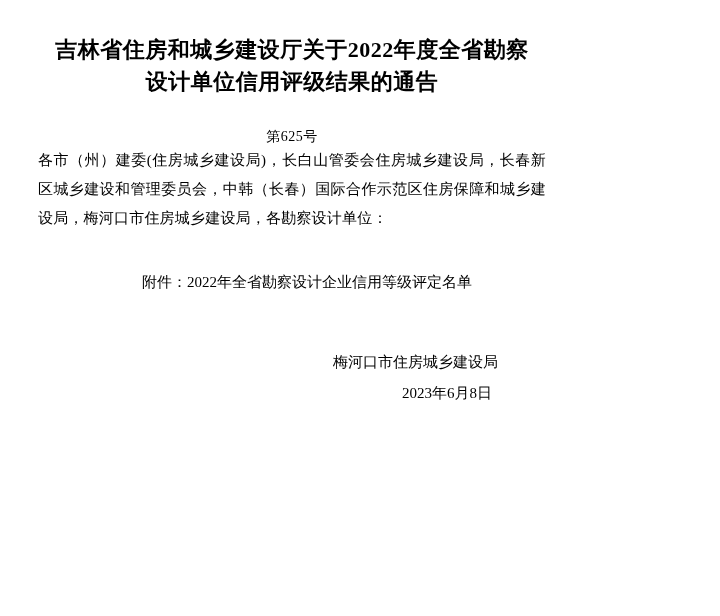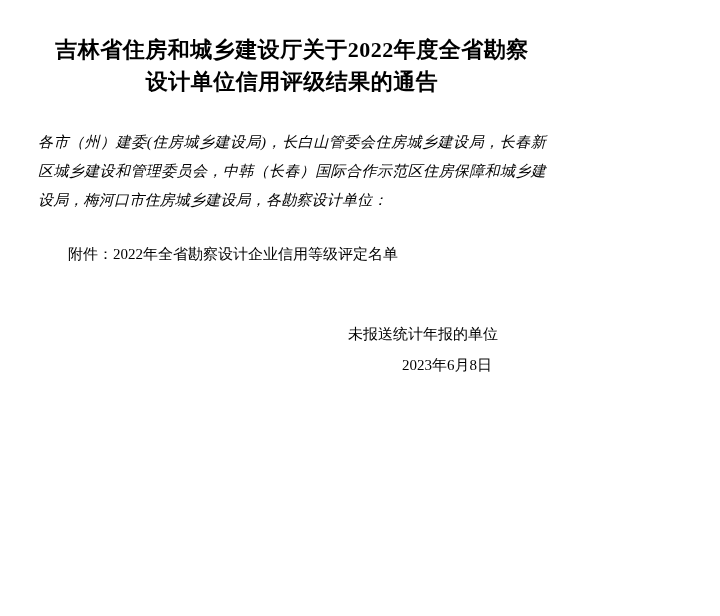--- a/index.html
+++ b/index.html
@@ -29,39 +29,38 @@
     letter-spacing: 0.5px;
     margin: 8px 14px 0 14px;
   }
   .doc-number {
     text-align: center;
     font-size: 14px;
     margin-top: 30px;
     letter-spacing: 0.5px;
   }
   .body-block {
-    margin-top: 30px;
     font-size: 15px;
     line-height: 1.95;
     text-align: justify;
     text-justify: inter-ideograph;
     letter-spacing: 0.2px;
-    font-style: italic;
   }
   .para {
     margin: 0;
   }
   .para.indent {
     text-indent: 2em;
   }
   .attachment {
-    margin-top: 24px;
+    margin-top: 34px;
     font-size: 15px;
     text-indent: 2em;
     line-height: 1.9;
+    text-align: center;
   }
   .signature {
     margin-top: 52px;
     font-size: 15px;
     text-align: right;
     line-height: 1.9;
     padding-right: 48px;
   }
   .sig-line {
     display: block;
@@ -72,25 +71,26 @@
     padding-right: 6px;
   }
 </style>
 </head>
 <body>
 
 <div class="page">
 
   <h1 class="doc-title">吉林省住房和城乡建设厅关于2022年度全省勘察设计单位信用评级结果的通告</h1>
 
+  <div class="doc-number">第625号</div>
 
   <div class="body-block">
     <p class="para">各市（州）建委(住房城乡建设局)，长白山管委会住房城乡建设局，长春新区城乡建设和管理委员会，中韩（长春）国际合作示范区住房保障和城乡建设局，梅河口市住房城乡建设局，各勘察设计单位：</p>
   </div>
 
   <div class="attachment">附件：2022年全省勘察设计企业信用等级评定名单</div>
 
   <div class="signature">
-    <span class="sig-line">未报送统计年报的单位</span>
+    <span class="sig-line">梅河口市住房城乡建设局</span>
     <span class="sig-date">2023年6月8日</span>
   </div>
 
 </div>
 
 </body></html>

